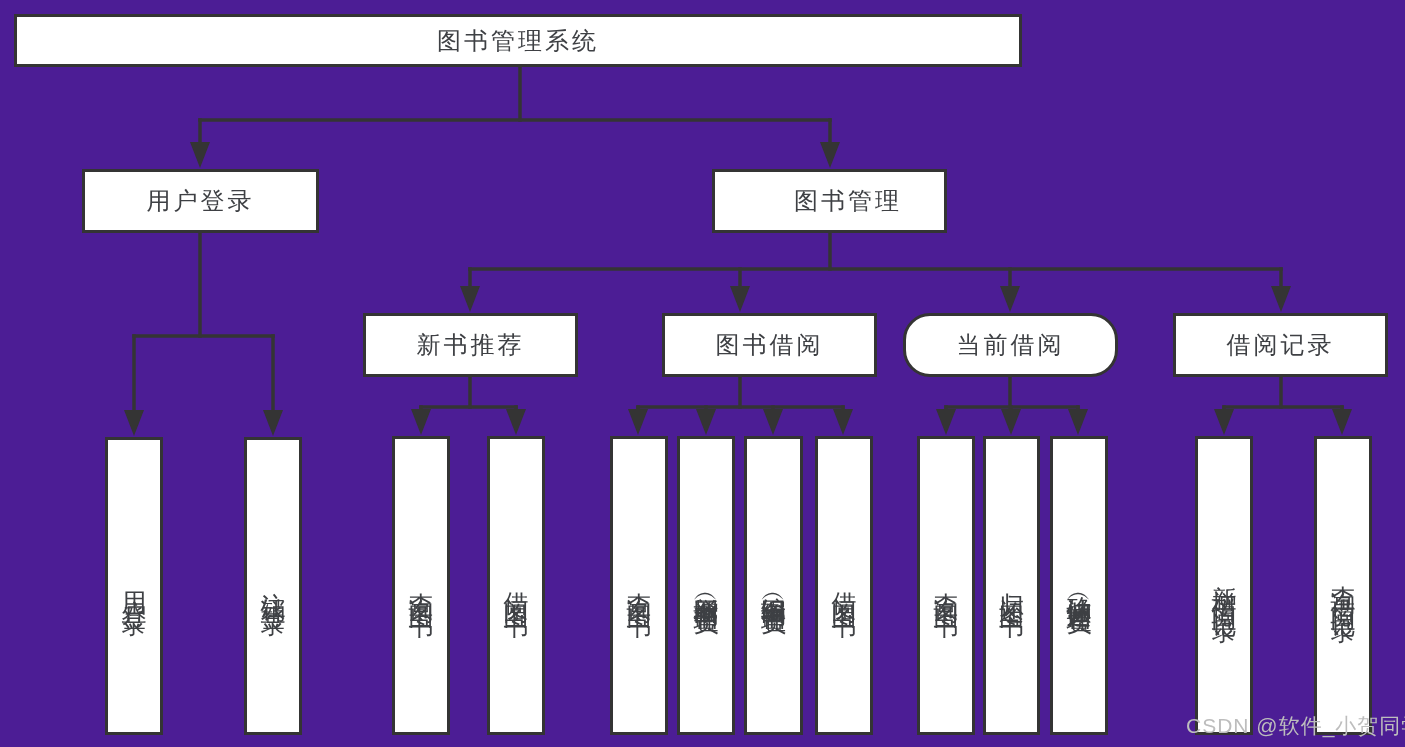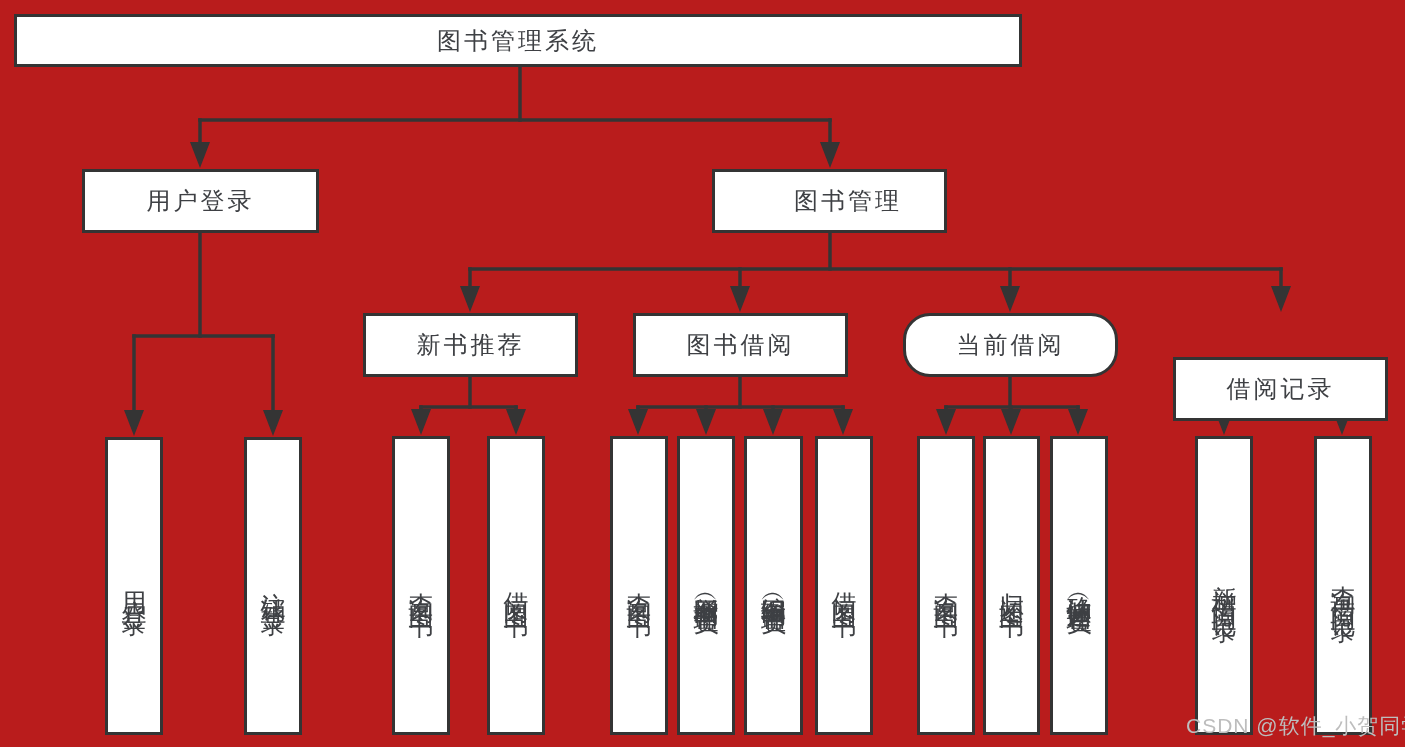--- a/index.html
+++ b/index.html
@@ -1,20 +1,20 @@
 <!DOCTYPE html>
 <html><head>
 <meta charset="utf-8">
 <style>
   html, body { margin: 0; padding: 0; background: #ffffff; }
   .canvas {
     position: relative;
     width: 1405px;
     height: 747px;
-    background: #b91c1c;
+    background: #4c1d95;
     overflow: hidden;
     font-family: "Liberation Sans", "DejaVu Sans", sans-serif;
   }
   .wires { position: absolute; left: 0; top: 0; }
   .box {
     position: absolute;
     box-sizing: border-box;
     border: 3px solid #343434;
     background: #ffffff;
     display: flex;
@@ -132,27 +132,27 @@
   <div class="box h-box" style="left:82px; top:169px; width:237px; height:64px;">
     <span>用户登录</span>
   </div>
   <div class="box h-box" style="left:712px; top:169px; width:235px; height:64px;padding-left:37px;">
     <span>图书管理</span>
   </div>
 
   <div class="box h-box" style="left:363px; top:313px; width:215px; height:64px;">
     <span>新书推荐</span>
   </div>
-  <div class="box h-box" style="left:633px; top:313px; width:215px; height:64px;align-items:center;">
+  <div class="box h-box" style="left:662px; top:313px; width:215px; height:64px;align-items:center;">
     <span>图书借阅</span>
   </div>
   <div class="box h-box" style="left:903px; top:313px; width:215px; height:64px;border-radius:27px;">
     <span>当前借阅</span>
   </div>
-  <div class="box h-box" style="left:1173px; top:313px; width:215px; height:64px;margin-top:44px;">
+  <div class="box h-box" style="left:1173px; top:313px; width:215px; height:64px;">
     <span>借阅记录</span>
   </div>
 
   <div class="box v-box" style="left:105px; top:437px; width:58px; height:298px;">
     <span>用户登录</span>
   </div>
   <div class="box v-box" style="left:244px; top:437px; width:58px; height:298px;">
     <span>注销登录</span>
   </div>
 

